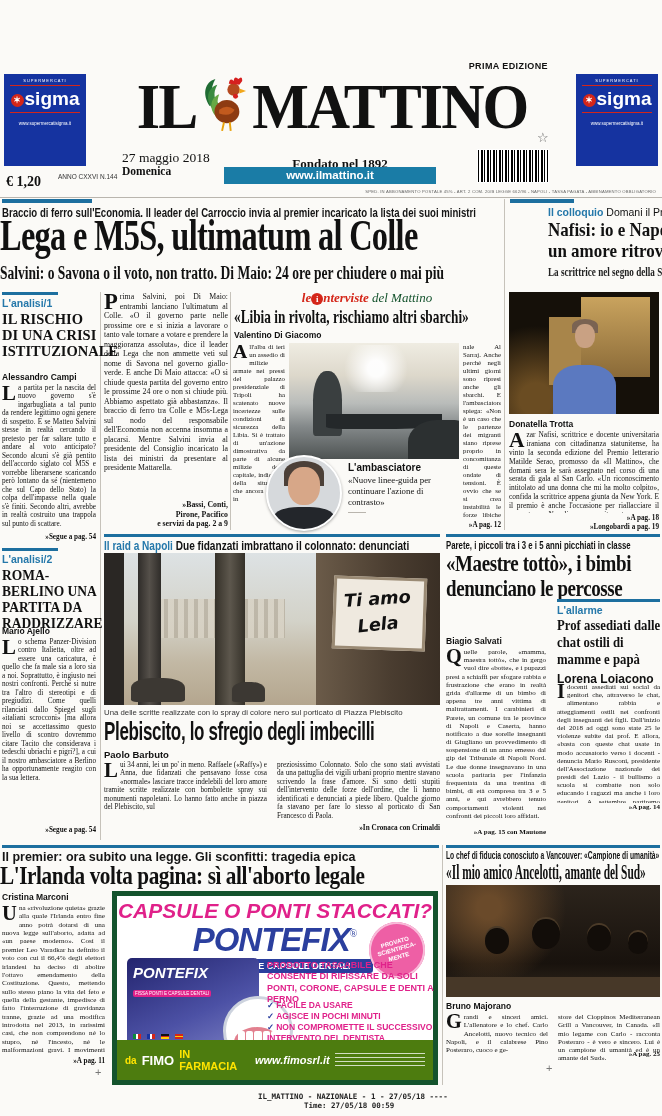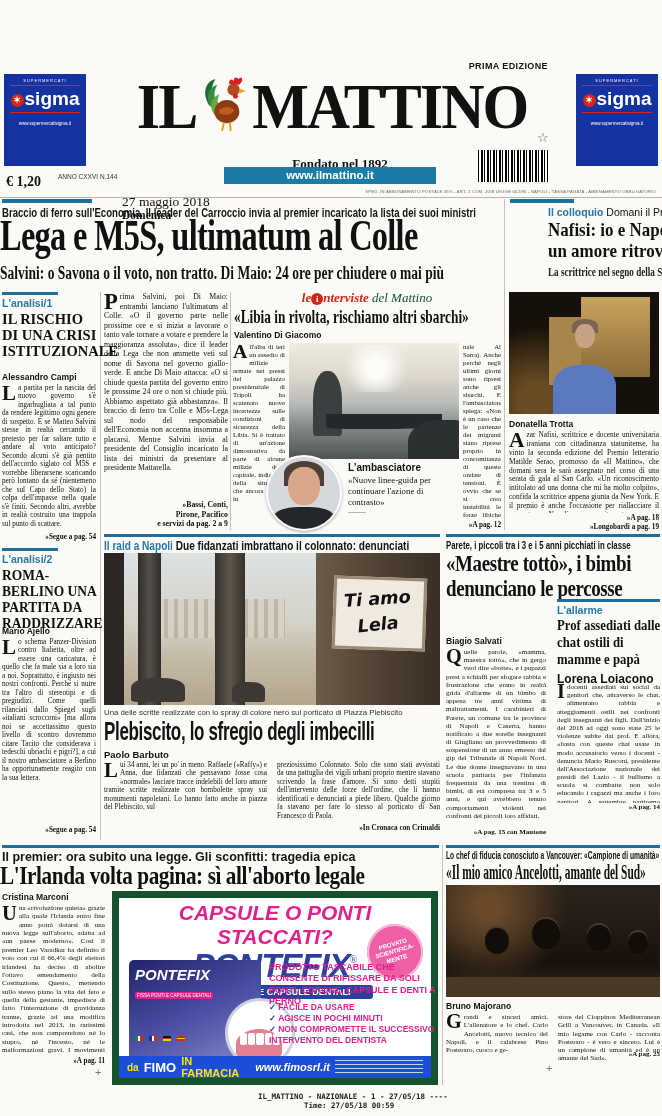--- a/index.html
+++ b/index.html
@@ -79,42 +79,42 @@
   .ph-pleb .colB{position:absolute;left:33%;top:0;width:9%;height:100%;background:linear-gradient(90deg,#353129,#5d574d,#353129);}
   .ph-pleb .wallL{position:absolute;left:0;top:0;width:6%;height:100%;background:#2a2724;}
   .ph-pleb .wallR{position:absolute;right:0;top:0;width:37%;height:100%;background:linear-gradient(90deg,#6b5b49,#4a3d30 60%,#3a2f25);}
   .ph-pleb .panel{position:absolute;right:4%;top:16%;width:26%;height:44%;background:#efe9df;border:3px solid #9a8a74;transform:rotate(2deg);}
   .ph-pleb .crowd{position:absolute;bottom:2%;width:16%;height:16%;background:#3c3833;border-radius:40% 40% 10% 10%;}
   .ph-anc{background:radial-gradient(circle at 20% 20%,#6a4a2a 0 6%,rgba(0,0,0,0) 40%),
       linear-gradient(180deg,#2c241c 0%,#18120d 70%,#33291d 100%);}
   .ph-anc .head{position:absolute;width:24px;height:26px;background:#120d09;border-radius:48%;box-shadow:0 -2px 0 0 #4a3a28;}
   .ph-anc .table{position:absolute;bottom:0;left:0;right:0;height:18%;background:#473828;}
   
-  .ad{background:#ffffff;border:7px solid #14532d;box-sizing:border-box;}
+  .ad{background:#ffffff;border:5px solid #14532d;box-sizing:border-box;}
   .ad .head1{color:#e0218a;font-family:"Liberation Sans",sans-serif;font-weight:900;font-style:italic;font-size:21px;}
   .ad .brand{color:#2b3f9e;font-family:"Liberation Sans",sans-serif;font-weight:900;font-style:italic;font-size:33px;letter-spacing:-1px;}
   .ad .subbar{background:#2b3f9e;color:#fff;font-family:"Liberation Sans",sans-serif;font-weight:bold;font-size:9px;
               line-height:14px;text-align:center;border-radius:3px;}
   .ad .desc{color:#e0218a;font-family:"Liberation Sans",sans-serif;font-weight:900;font-size:9px;line-height:1.25;}
   .ad .bullet{color:#e0218a;font-family:"Liberation Sans",sans-serif;font-weight:900;font-size:8.5px;line-height:1.3;}
   .ad .check{color:#2b3f9e;font-weight:900;margin-right:2px;}
   .ad .box{position:absolute;left:10px;top:62px;width:132px;height:100px;border-radius:5px;
            background:linear-gradient(155deg,#23246e 0%,#4c51a5 55%,#8387c8 100%);color:#fff;padding:6px;box-sizing:border-box;}
   .ad .box .bname{font-family:"Liberation Sans",sans-serif;font-weight:900;font-style:italic;font-size:15px;}
   .ad .box .bsub{font-size:4.5px;font-family:"Liberation Sans",sans-serif;background:#e0218a;display:inline-block;padding:1px 2px;border-radius:2px;}
   .ad .box .flags span{display:inline-block;width:8px;height:5px;margin-right:2px;}
   .ad .teeth{position:absolute;right:-34px;bottom:-8px;width:64px;height:64px;border-radius:50%;background:#fff;
              border:3px solid #cdd3de;overflow:hidden;}
   .ad .gum{position:absolute;left:8px;bottom:6px;width:46px;height:30px;background:#e2808f;border-radius:50% 50% 20% 20%;}
   .ad .trow{position:absolute;left:12px;bottom:20px;width:40px;height:12px;display:flex;gap:1px;}
   .ad .trow i{flex:1;background:#fff;border-radius:2px;}
   .ad .badge{position:absolute;right:8px;top:26px;width:56px;height:56px;border-radius:50%;background:#ee5fa5;color:#fff;
              display:flex;align-items:center;justify-content:center;text-align:center;transform:rotate(-16deg);
              font-family:"Liberation Sans",sans-serif;font-weight:bold;font-size:6px;line-height:1.25;box-shadow:0 0 0 2px #f8bcd9 inset;}
-  .ad .fimo{position:absolute;left:0;right:0;bottom:0;height:22px;background:#1d4ed8;color:#ffe400;
+  .ad .fimo{position:absolute;left:0;right:0;bottom:0;height:40px;background:#4d7c0f;color:#ffe400;
             font-family:"Liberation Sans",sans-serif;font-weight:900;display:flex;align-items:center;gap:5px;padding:0 8px;box-sizing:border-box;}
   .ad .fimo .white{color:#fff;}
   .ad .fimo .tinyblock{margin-left:auto;width:92px;height:14px;
       background:repeating-linear-gradient(180deg,rgba(255,255,255,.75) 0 1px,rgba(255,255,255,0) 1px 4px);}
   .plus{color:#777;font-size:11px;font-family:"Liberation Sans",sans-serif;}
   .capt{font-family:"Liberation Sans",sans-serif;font-size:7.8px;color:#333;}
   .interv-circle{display:inline-block;width:12px;height:12px;border-radius:50%;background:#d42619;color:#fff;
                  font-weight:bold;font-size:9px;line-height:12px;text-align:center;font-style:normal;}
 </style>
 </head>
@@ -153,21 +153,21 @@
         <path d="M41,16 l7,2.5 -7,2.5 z" fill="#f2a71b"></path>
         <circle cx="37" cy="24" r="2.6" fill="#d61f1f"></circle>
         <path d="M25,51 l-2,9 M31,51 l1,9" stroke="#e8a20c" stroke-width="2" fill="none"></path>
       </svg>
     </span>
     <span style="font-weight:900;font-size:60px;letter-spacing:-2px;transform:scaleY(1.06);">MATTINO</span>
   </div>
   <div class="abs" style="left:537px;top:130px;font-size:13px;color:#666;">☆</div>
 
   <div class="abs" style="left:122px;top:150px;">
-    <div style="font-size:13.5px;margin-top:44px;">27 maggio 2018</div>
+    <div style="font-size:13.5px;">27 maggio 2018</div>
     <div class="b" style="font-size:11.5px;margin-top:-1px;">Domenica</div>
   </div>
   <div class="abs b center" style="left:260px;top:156px;width:160px;font-size:13px;">Fondato nel 1892</div>
   <div class="abs barcode" style="left:477px;top:149px;width:70px;height:32px;"></div>
 
   <div class="abs b" style="left:6px;top:174px;font-size:14px;">€ 1,20</div>
   <div class="abs sans" style="left:58px;top:173px;font-size:6.5px;color:#333;">ANNO CXXVI N.144</div>
   <div class="abs wwwbar" style="left:224px;top:167px;width:212px;height:17px;">www.ilmattino.it</div>
   <div class="abs sans right" style="left:250px;top:189px;width:406px;font-size:4.2px;color:#666;letter-spacing:.2px;">SPED. IN ABBONAMENTO POSTALE 45% - ART. 2 COM. 20/B LEGGE 662/96 - NAPOLI - TASSA PAGATA - ABBINAMENTO OBBLIGATORIO</div>
   <div class="abs hair" style="left:0;top:197px;width:662px;height:1px;"></div>

